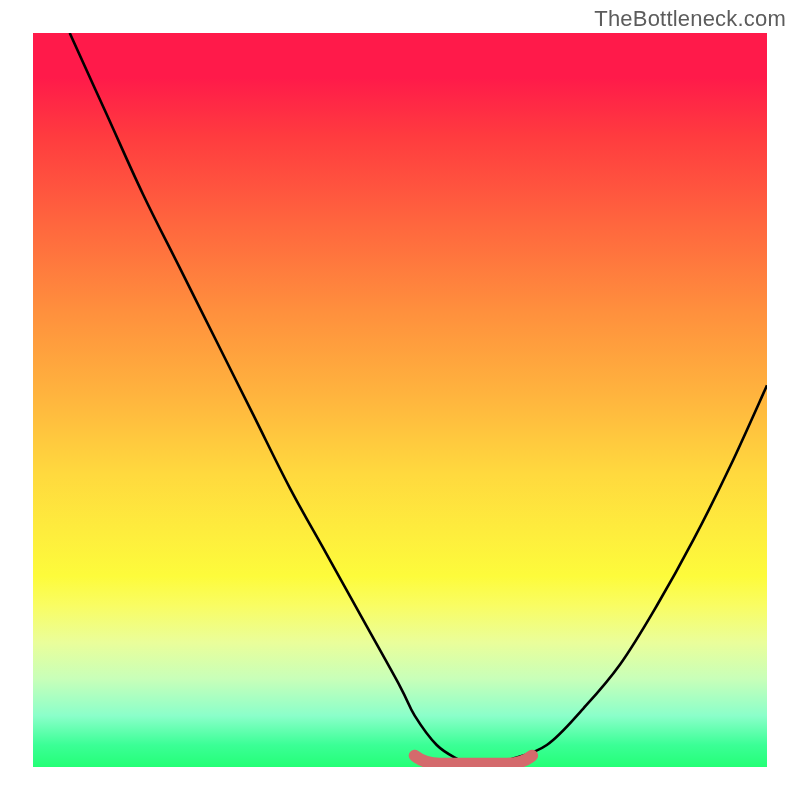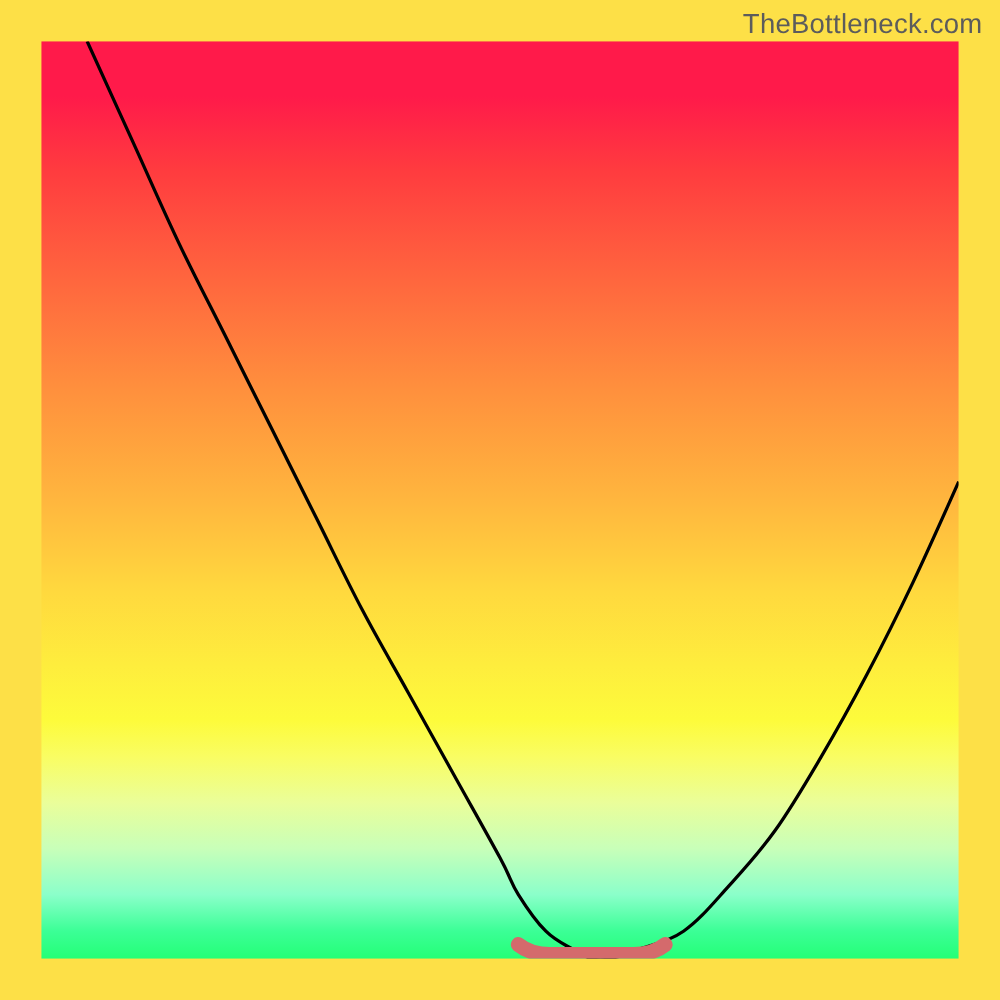--- a/index.html
+++ b/index.html
@@ -1,21 +1,21 @@
 <!DOCTYPE html>
 <html><head>
 <meta charset="utf-8">
 <style>
   * { margin: 0; padding: 0; box-sizing: border-box; }
   html, body { width: 800px; height: 800px; overflow: hidden; background: #000; }
   .frame {
     position: relative;
     width: 800px;
     height: 800px;
-    background: #fde047;
+    background: #ffffff;
   }
   .watermark {
     position: absolute;
     top: 6px;
     right: 14px;
     font-family: Arial, Helvetica, sans-serif;
     font-size: 22px;
     color: #5c5c5c;
     letter-spacing: 0.2px;
     z-index: 5;

